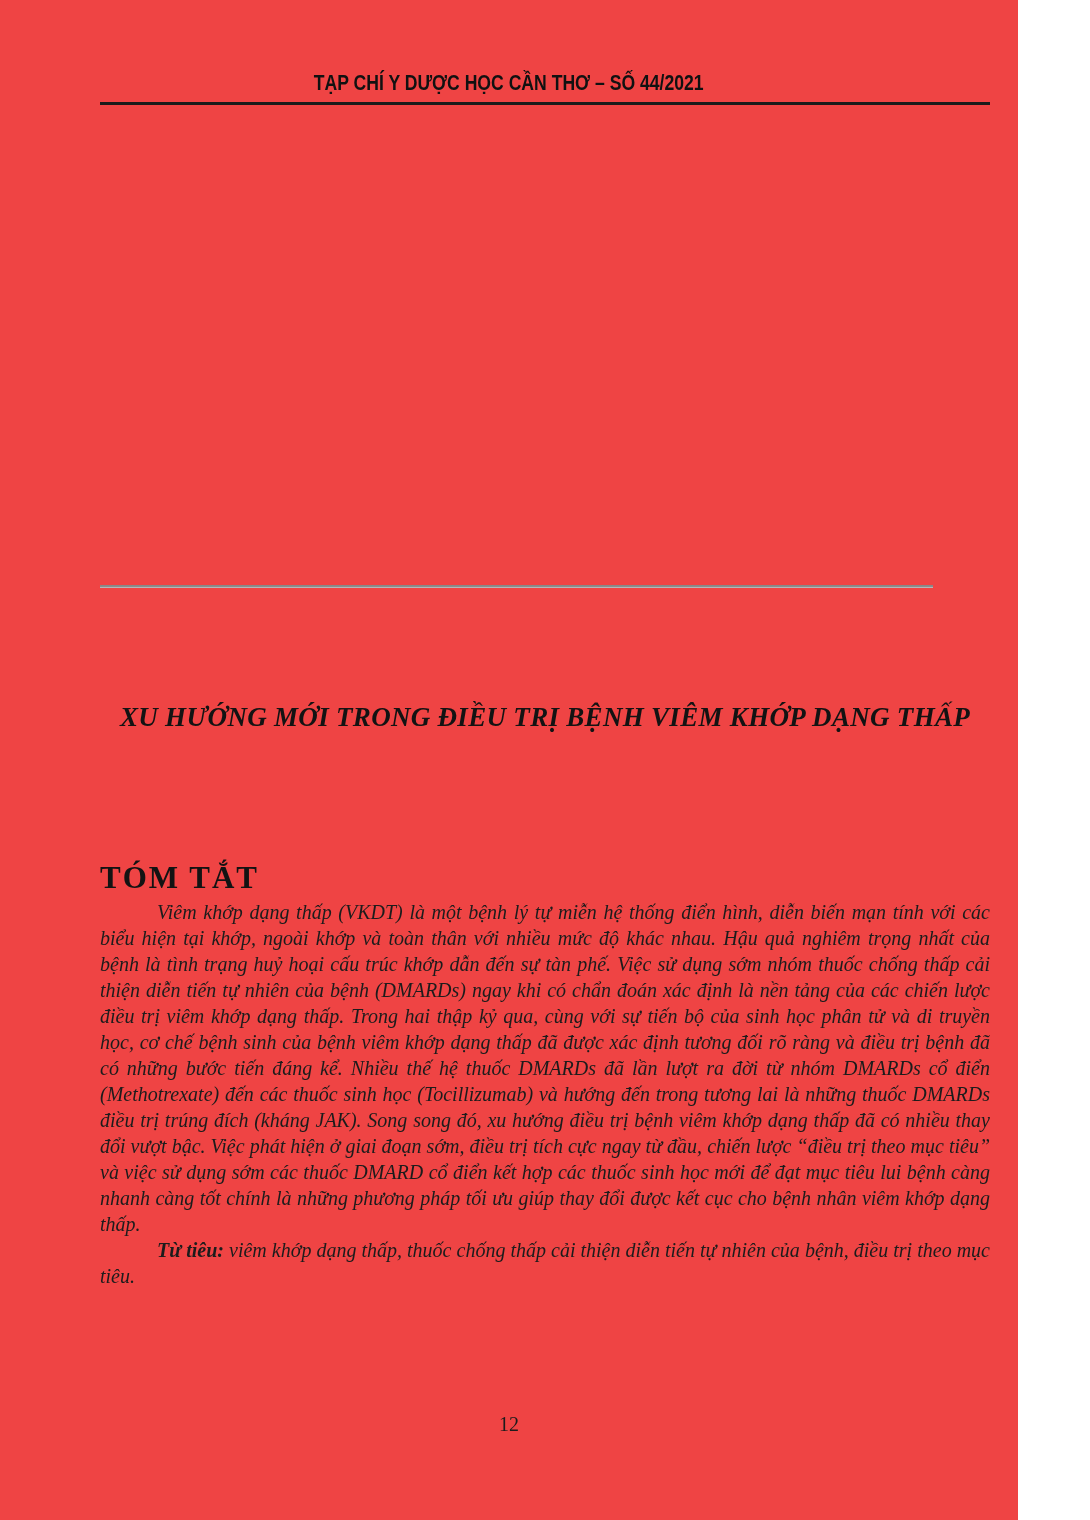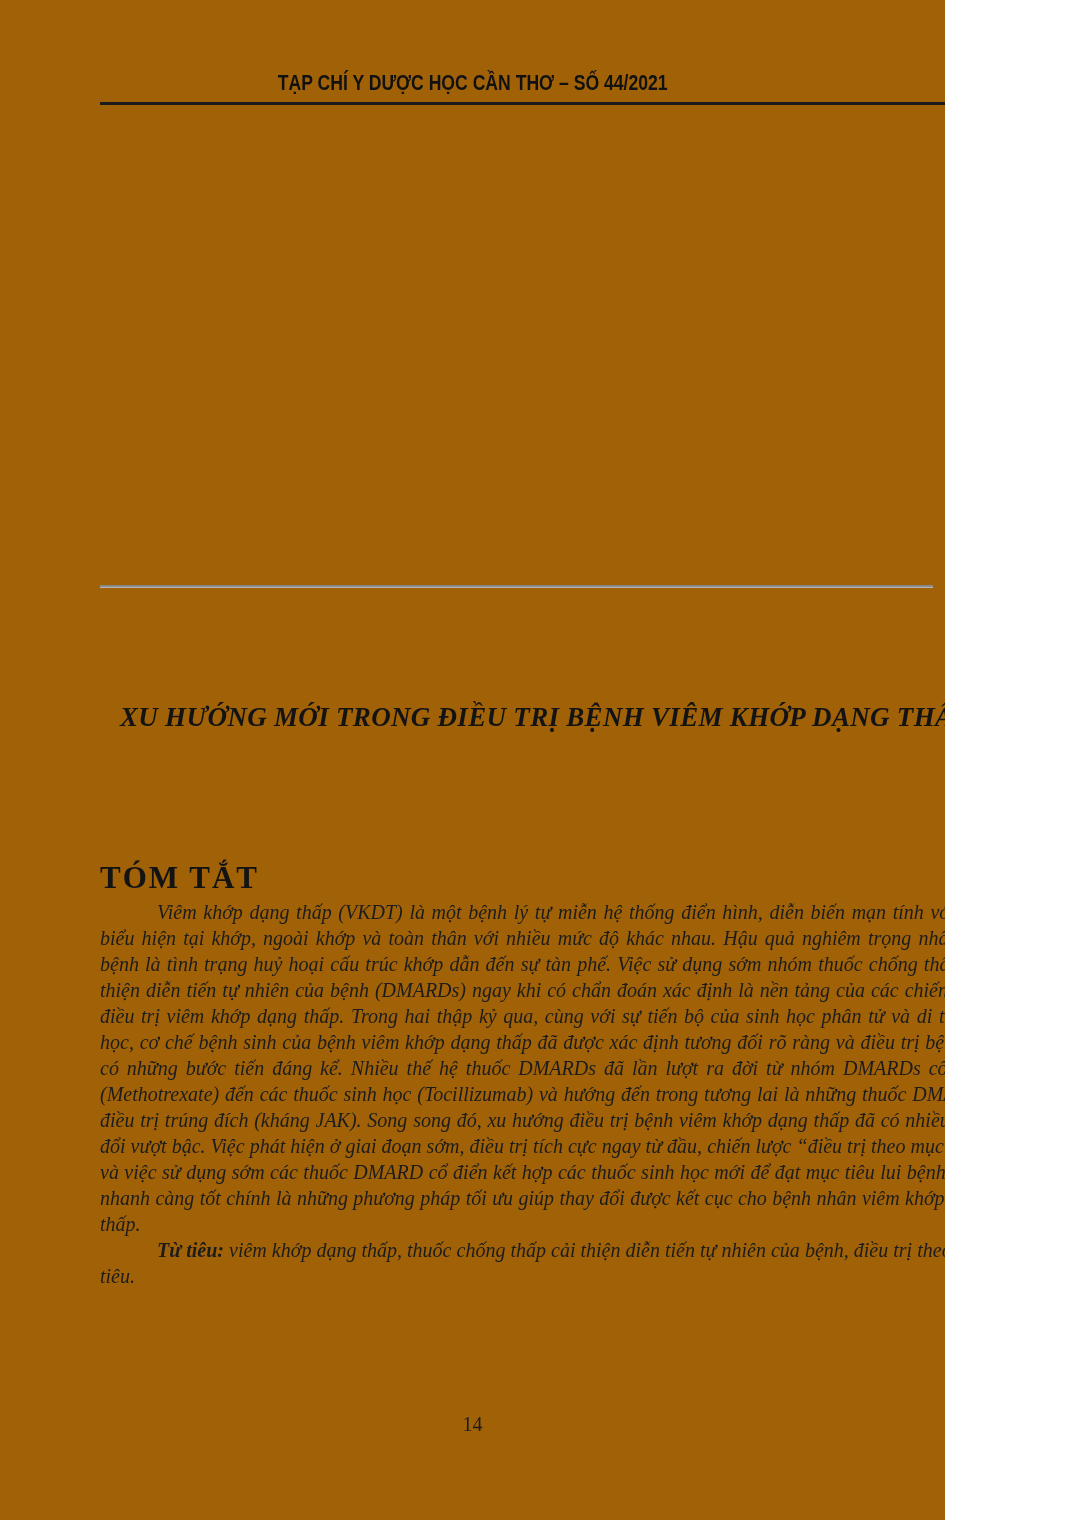--- a/index.html
+++ b/index.html
@@ -2,23 +2,23 @@
 <html><head>
 <meta charset="utf-8">
 <style>
   html, body {
     margin: 0;
     padding: 0;
     background: #ffffff;
   }
   .page {
     position: relative;
-    width: 945px;
+    width: 1018px;
     height: 1520px;
-    background: #a16207;
+    background: #ef4444;
     font-family: "Liberation Serif", serif;
     color: #1a1a1a;
     overflow: hidden;
   }
   .journal-header {
     position: absolute;
     top: 70px;
     left: 0;
     width: 100%;
     text-align: center;
@@ -133,15 +133,15 @@
   <div class="article-title">XU HƯỚNG MỚI TRONG ĐIỀU TRỊ BỆNH VIÊM KHỚP DẠNG THẤP</div>
 
 
   <div class="abstract-heading">TÓM TẮT</div>
 
   <div class="abstract-flow">
     <p>Viêm khớp dạng thấp (VKDT) là một bệnh lý tự miễn hệ thống điển hình, diễn biến mạn tính với các biểu hiện tại khớp, ngoài khớp và toàn thân với nhiều mức độ khác nhau. Hậu quả nghiêm trọng nhất của bệnh là tình trạng huỷ hoại cấu trúc khớp dẫn đến sự tàn phế. Việc sử dụng sớm nhóm thuốc chống thấp cải thiện diễn tiến tự nhiên của bệnh (DMARDs) ngay khi có chẩn đoán xác định là nền tảng của các chiến lược điều trị viêm khớp dạng thấp. Trong hai thập kỷ qua, cùng với sự tiến bộ của sinh học phân tử và di truyền học, cơ chế bệnh sinh của bệnh viêm khớp dạng thấp đã được xác định tương đối rõ ràng và điều trị bệnh đã có những bước tiến đáng kể. Nhiều thế hệ thuốc DMARDs đã lần lượt ra đời từ nhóm DMARDs cổ điển (Methotrexate) đến các thuốc sinh học (Tocillizumab) và hướng đến trong tương lai là những thuốc DMARDs điều trị trúng đích (kháng JAK). Song song đó, xu hướng điều trị bệnh viêm khớp dạng thấp đã có nhiều thay đổi vượt bậc. Việc phát hiện ở giai đoạn sớm, điều trị tích cực ngay từ đầu, chiến lược “điều trị theo mục tiêu” và việc sử dụng sớm các thuốc DMARD cổ điển kết hợp các thuốc sinh học mới để đạt mục tiêu lui bệnh càng nhanh càng tốt chính là những phương pháp tối ưu giúp thay đổi được kết cục cho bệnh nhân viêm khớp dạng thấp.</p>
     <p><span class="keywords-label">Từ tiêu:</span><span> viêm khớp dạng thấp, thuốc chống thấp cải thiện diễn tiến tự nhiên của bệnh, điều trị theo mục tiêu.</span></p>
   </div>
 
-  <div class="page-number">14</div>
+  <div class="page-number">12</div>
 
 </div>
 
 </body></html>

